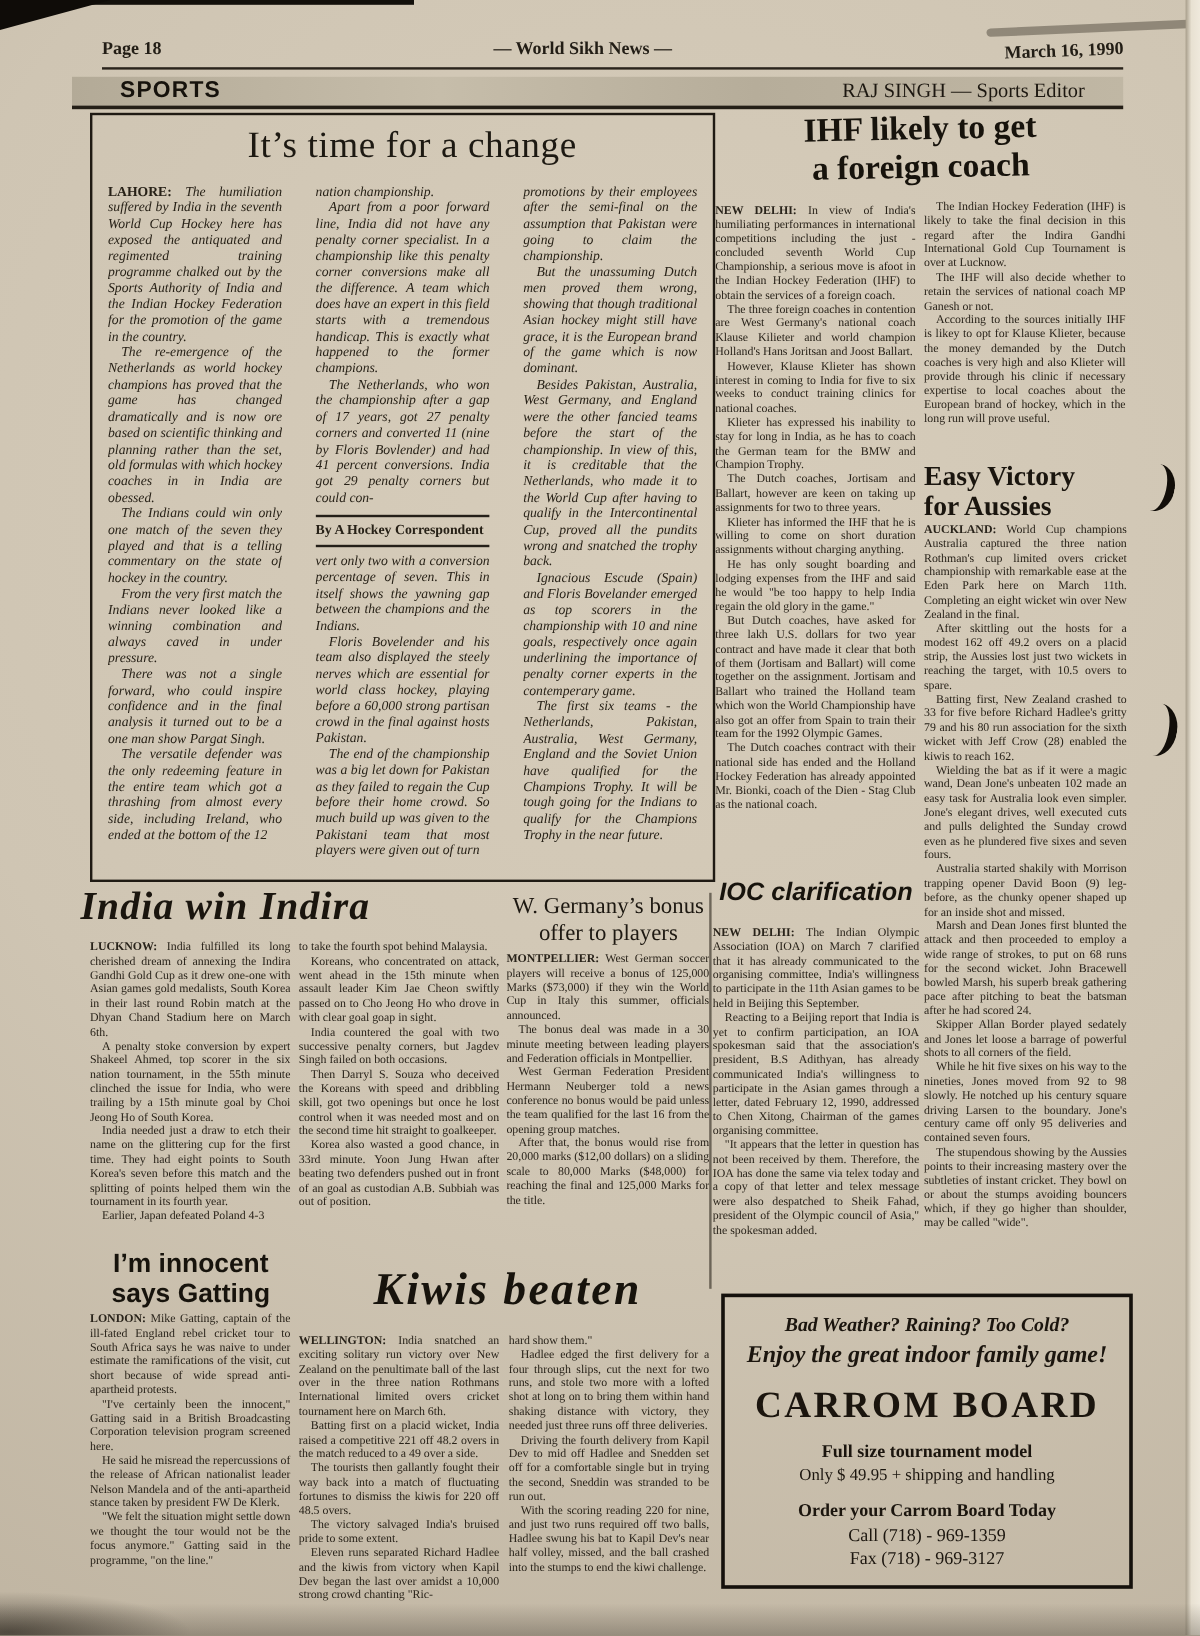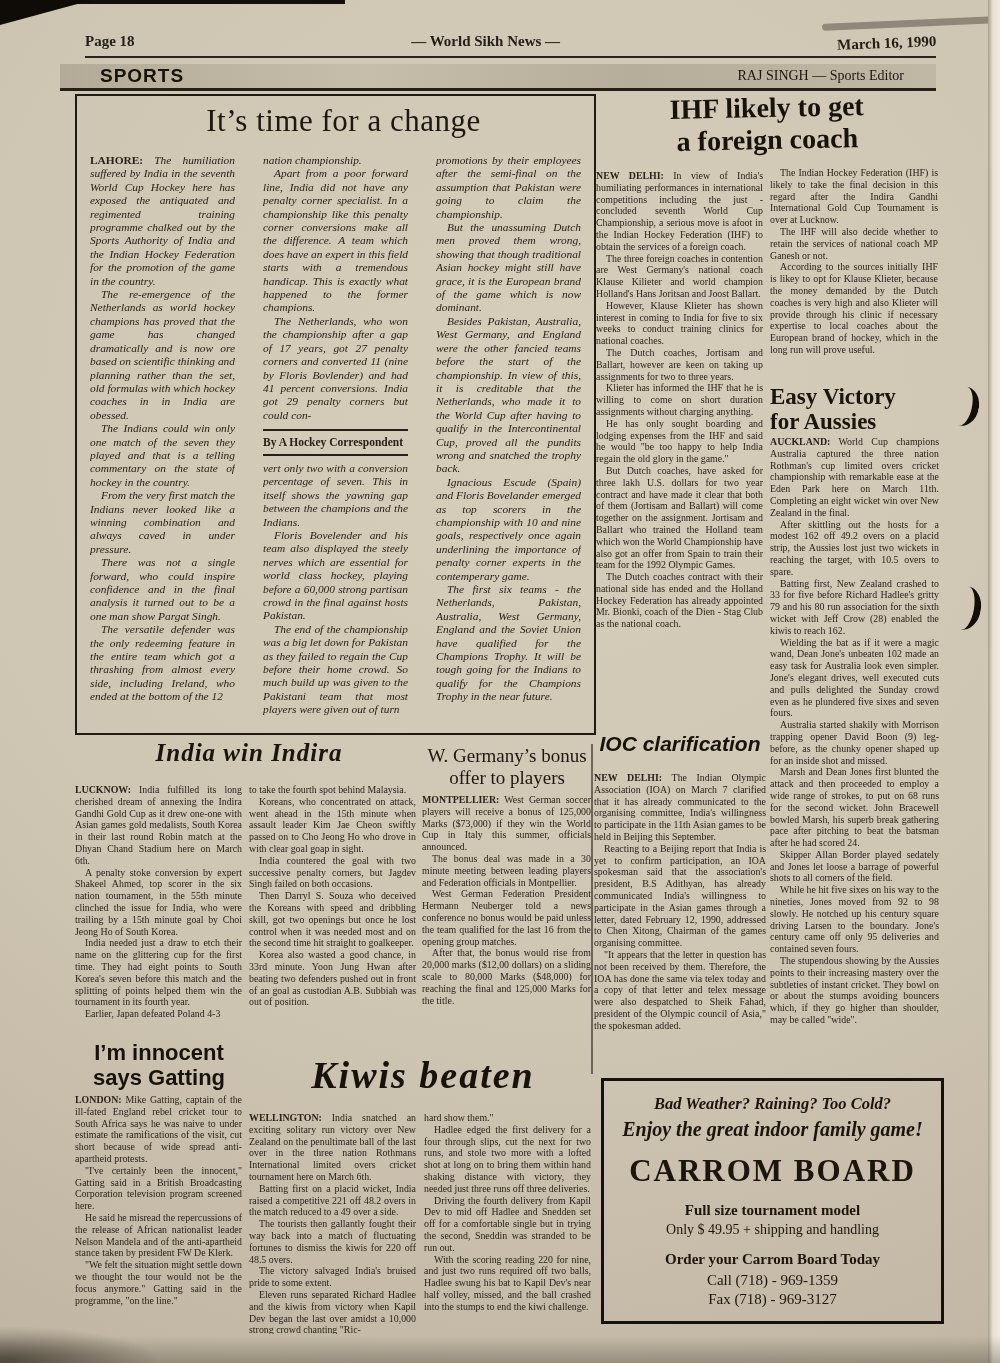--- a/index.html
+++ b/index.html
@@ -17,40 +17,40 @@
   .art-bsmudge{position:absolute;left:-20px;top:1326px;width:180px;height:40px;background:radial-gradient(ellipse at 15% 85%,rgba(20,16,10,.55),transparent 70%);}
   
   .hdr{position:absolute;left:85px;top:33px;width:851px;display:flex;justify-content:space-between;align-items:baseline;
     font-weight:700;font-size:15px;color:#221d15;}
   .hdr .date{transform:rotate(-2.2deg);transform-origin:right center;}
   .hdr-rule{position:absolute;left:85px;top:56px;width:851px;height:2px;background:#2a241c;}
   .band{position:absolute;left:60px;top:64px;width:876px;height:24px;
     background:linear-gradient(90deg,#b3aa97,#c6bdaa 35%,#b6ad9a 65%,#c0b7a4);
     border-bottom:3px solid #241f17;display:flex;align-items:center;}
   .band-sports{margin-left:40px;font-family:"Liberation Sans",sans-serif;font-weight:700;font-size:19px;letter-spacing:1px;color:#16120c;}
-  .band-editor{position:absolute;right:32px;font-size:14px;color:#1c1710;}
+  .band-editor{position:absolute;right:32px;font-size:17px;color:#1c1710;}
   
   .news{position:absolute;overflow:hidden;font-size:9.9px;line-height:11.8px;text-align:justify;color:#29231a;}
   .news p{margin:0;text-indent:10px;}
   .news .lead{text-indent:0;}
   .news .dl{font-weight:700;}
   [data-bind-paras].cont > p:first-child{text-indent:0;}
   
   .feature-box{position:absolute;left:75px;top:94px;width:517px;height:637px;border:2.5px solid #1f1a13;}
   .h-change{text-align:center;margin-top:9px;font-weight:400;font-size:31px;line-height:1;letter-spacing:.5px;color:#1d1912;margin-left:16px;}
   .feature-cols{position:absolute;left:13px;right:13px;top:58px;bottom:10px;display:flex;gap:28px;}
   .fcol{flex:1;overflow:hidden;font-style:italic;font-size:11.4px;line-height:13.4px;text-align:justify;color:#272117;}
   .fcol p{margin:0;text-indent:11px;}
   .fcol .lead{text-indent:0;}
   .fcol .dl{font-style:normal;font-weight:700;}
   .byline{font-style:normal;font-weight:700;font-size:11.5px;line-height:1.2;border-top:2px solid #241f18;border-bottom:2px solid #241f18;padding:5px 0 4px;margin:7px 0 6px;}
   
   .h-ihf{position:absolute;left:598px;top:92px;width:338px;text-align:center;font-weight:700;font-size:28px;line-height:1.13;transform:rotate(-1.2deg);color:#17130c;}
   .h-easy{position:absolute;left:770px;top:385px;width:172px;font-weight:700;font-size:23px;line-height:1.07;color:#1a150e;}
-  .h-indira{position:absolute;left:78px;top:740px;width:342px;text-align:center;font-style:italic;font-weight:700;font-size:25px;line-height:1;letter-spacing:1px;color:#1a150e;}
+  .h-indira{position:absolute;left:67px;top:740px;width:342px;text-align:left;font-style:italic;font-weight:700;font-size:33px;line-height:1;letter-spacing:1px;color:#1a150e;}
   .h-germany{position:absolute;left:422px;top:745px;width:170px;text-align:center;font-weight:400;font-size:19px;line-height:1.18;color:#1d1811;}
   .h-ioc{position:absolute;left:594px;top:733px;width:172px;text-align:center;font-family:"Liberation Sans",sans-serif;font-style:italic;font-weight:700;font-size:21px;line-height:1;color:#17130c;}
   .h-gatting{position:absolute;left:75px;top:1040px;width:168px;text-align:center;font-family:"Liberation Sans",sans-serif;font-weight:700;font-size:22px;line-height:1.15;color:#17130c;}
   .h-kiwis{position:absolute;left:255px;top:1056px;width:336px;text-align:center;font-style:italic;font-weight:700;font-size:38px;line-height:1;letter-spacing:2px;color:#17130c;}
   .vrule{position:absolute;left:591px;top:744px;width:2px;height:330px;background:rgba(42,36,26,.6);}
   
   .ad-box{position:absolute;left:601px;top:1078px;width:337px;height:240px;border:3px solid #15110c;text-align:center;color:#1b150e;}
   .ad-line1{font-style:italic;font-weight:700;font-size:16.5px;margin-top:13px;}
   .ad-line2{font-style:italic;font-weight:700;font-size:20px;margin-top:4px;}
   .ad-product{font-weight:700;font-size:31px;letter-spacing:2px;margin-top:12px;}
@@ -125,20 +125,21 @@
 
   <div class="h-ihf">
     <div data-bind="articles.ihf.title_lines.0">IHF likely to get</div>
     <div data-bind="articles.ihf.title_lines.1">a foreign coach</div>
   </div>
   <div class="news" style="left:596px;top:170px;width:167px;height:574px;">
     <p class="lead"><b class="dl" data-bind="articles.ihf.dateline">NEW DELHI:</b> <span data-bind="articles.ihf.lead">In view of India's humiliating performances in international competitions including the just - concluded seventh World Cup Championship, a serious move is afoot in the Indian Hockey Federation (IHF) to obtain the services of a foreign coach.</span></p>
     <div data-bind-paras="articles.ihf.colA">
         <p>The three foreign coaches in contention are West Germany's national coach Klause Kilieter and world champion Holland's Hans Joritsan and Joost Ballart.</p>
         <p>However, Klause Klieter has shown interest in coming to India for five to six weeks to conduct training clinics for national coaches.</p>
+        <p>Klieter has expressed his inability to stay for long in India, as he has to coach the German team for the BMW and Champion Trophy.</p>
         <p>The Dutch coaches, Jortisam and Ballart, however are keen on taking up assignments for two to three years.</p>
         <p>Klieter has informed the IHF that he is willing to come on short duration assignments without charging anything.</p>
         <p>He has only sought boarding and lodging expenses from the IHF and said he would "be too happy to help India regain the old glory in the game."</p>
         <p>But Dutch coaches, have asked for three lakh U.S. dollars for two year contract and have made it clear that both of them (Jortisam and Ballart) will come together on the assignment. Jortisam and Ballart who trained the Holland team which won the World Championship have also got an offer from Spain to train their team for the 1992 Olympic Games.</p>
         <p>The Dutch coaches contract with their national side has ended and the Holland Hockey Federation has already appointed Mr. Bionki, coach of the Dien - Stag Club as the national coach.</p>
       </div>
   </div>
   <div class="news" style="left:770px;top:167px;width:168px;height:216px;">
     <div data-bind-paras="articles.ihf.colB">
         <p>The Indian Hockey Federation (IHF) is likely to take the final decision in this regard after the Indira Gandhi International Gold Cup Tournament is over at Lucknow.</p>

